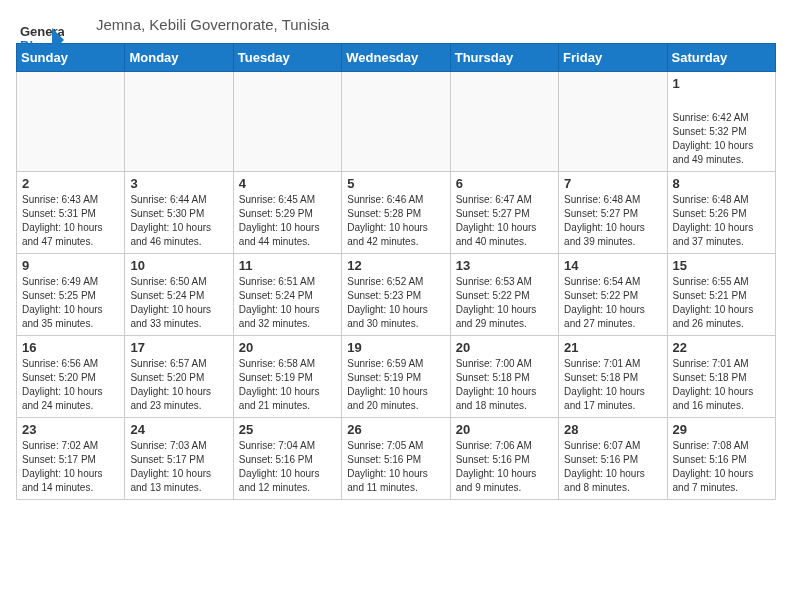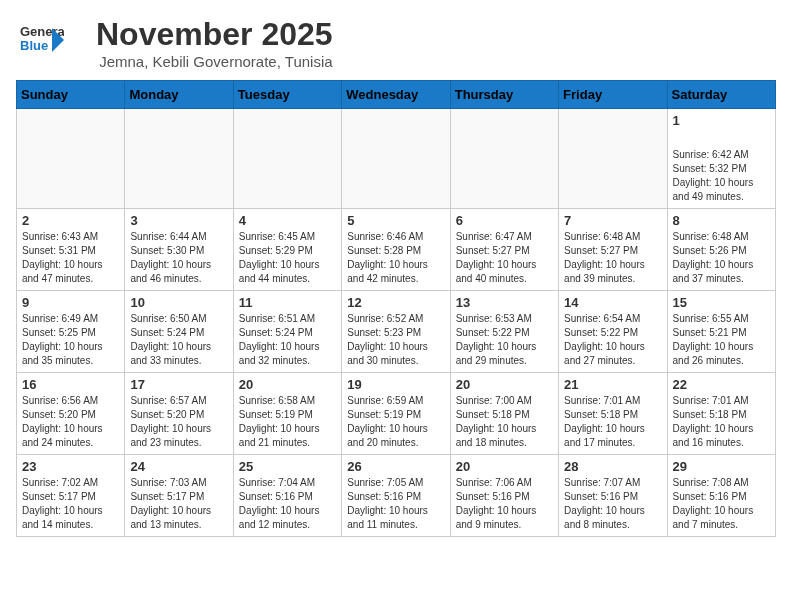--- a/index.html
+++ b/index.html
@@ -31,21 +31,21 @@
       font-size: 15px;
       color: #555;
     }
     .calendar {
       width: 100%;
       border-collapse: collapse;
       border: 1px solid #ccc;
     }
     .calendar th {
       background: #1a7ac7;
-      color: #000000;
+      color: #ffffff;
       font-size: 13px;
       font-weight: bold;
       padding: 6px 4px;
       text-align: left;
       border: 1px solid #1565a8;
     }
     .calendar td {
       vertical-align: top;
       border: 1px solid #ccc;
       padding: 4px 5px;
@@ -67,21 +67,20 @@
       line-height: 1.4;
       color: #333;
     }
   </style>
 </head>
 <body>
 
 <div class="header">
 
   <div class="title-block">
-    <div class="month-title">November 2025</div>
     <div class="subtitle">Jemna, Kebili Governorate, Tunisia</div>
   </div>
 </div>
 
 <div class="logo" style="position:absolute;top:20px;left:20px;display:flex;align-items:center;">
   <svg width="44" height="40" viewBox="0 0 44 40">
     <text x="0" y="16" font-size="13" font-weight="bold" fill="#333" font-family="Arial">General</text>
     <text x="0" y="30" font-size="13" font-weight="bold" fill="#1a7ac7" font-family="Arial">Blue</text>
     <polygon points="32,8 44,20 32,32" fill="#1a7ac7"></polygon>
   </svg>
@@ -272,21 +271,21 @@
 Daylight: 10 hours and 11 minutes.</div>
         </td>
         <td>
           <span class="day-num">20</span>
           <div class="day-info" style="white-space: pre-line;">Sunrise: 7:06 AM
 Sunset: 5:16 PM
 Daylight: 10 hours and 9 minutes.</div>
         </td>
         <td>
           <span class="day-num">28</span>
-          <div class="day-info" style="white-space: pre-line;">Sunrise: 7:07 AM
+          <div class="day-info" style="white-space: pre-line;">Sunrise: 6:07 AM
 Sunset: 5:16 PM
 Daylight: 10 hours and 8 minutes.</div>
         </td>
         <td>
           <span class="day-num">29</span>
           <div class="day-info" style="white-space: pre-line;">Sunrise: 7:08 AM
 Sunset: 5:16 PM
 Daylight: 10 hours and 7 minutes.</div>
         </td>
       </tr>

